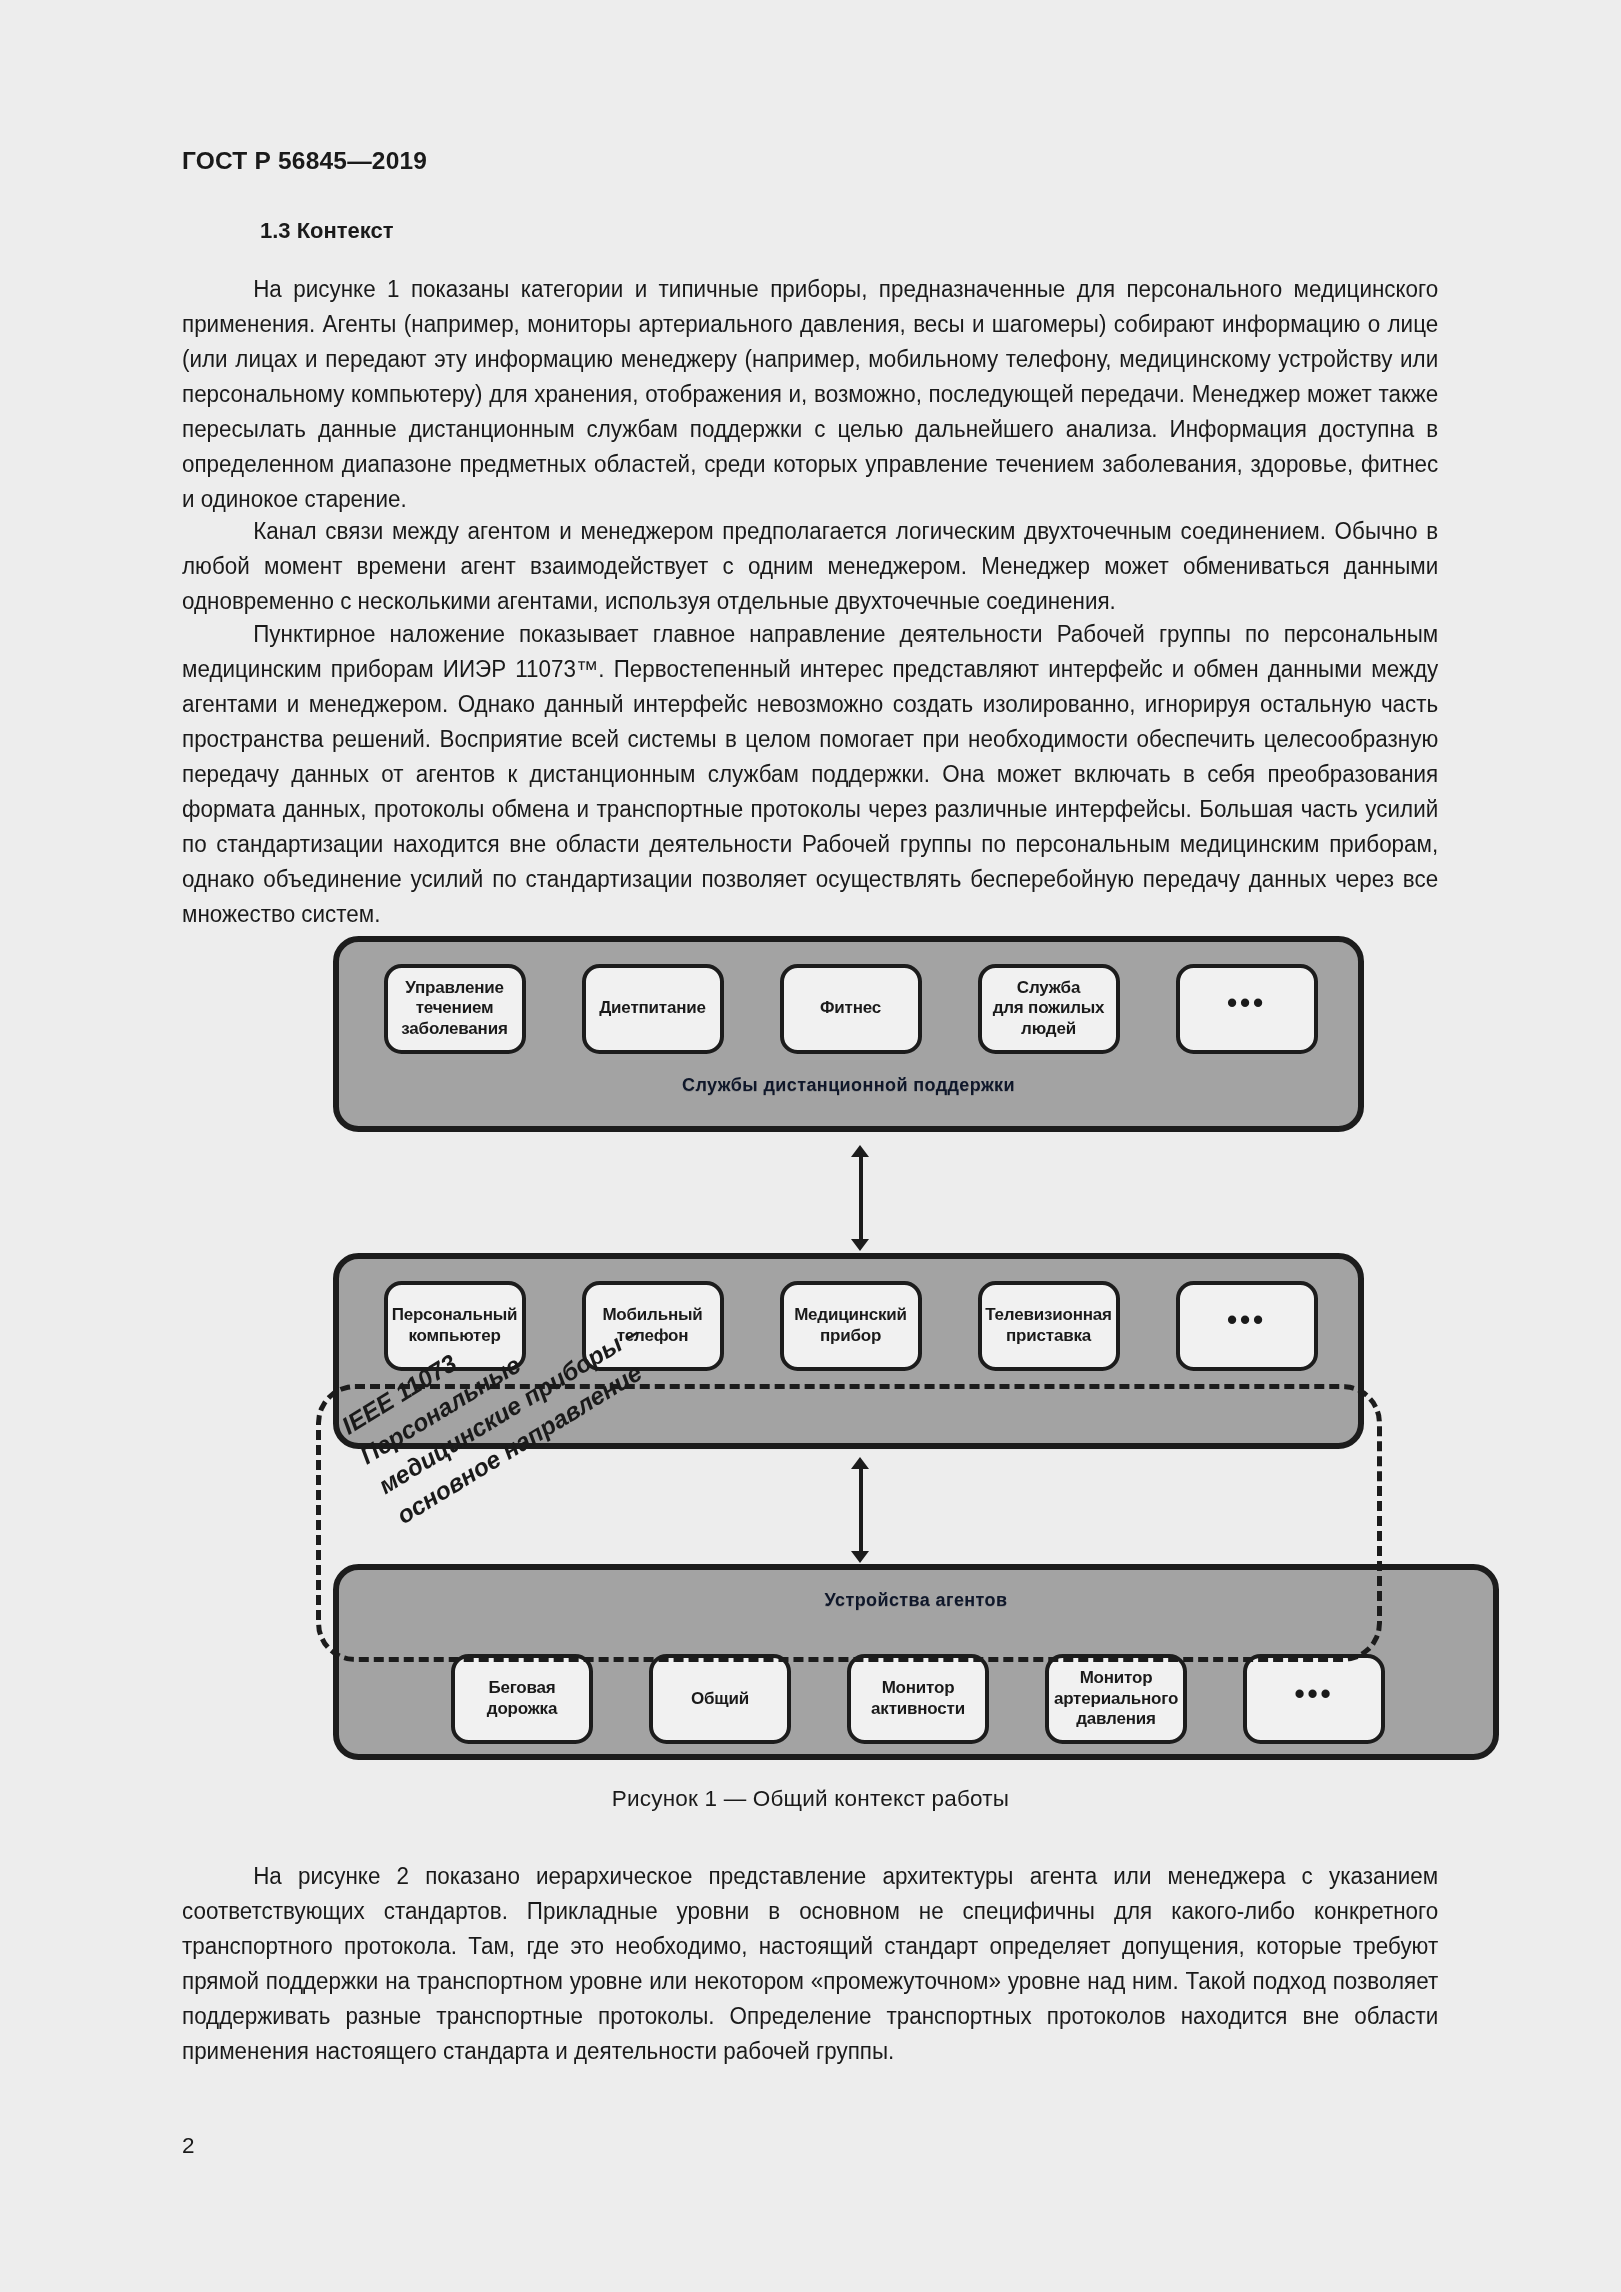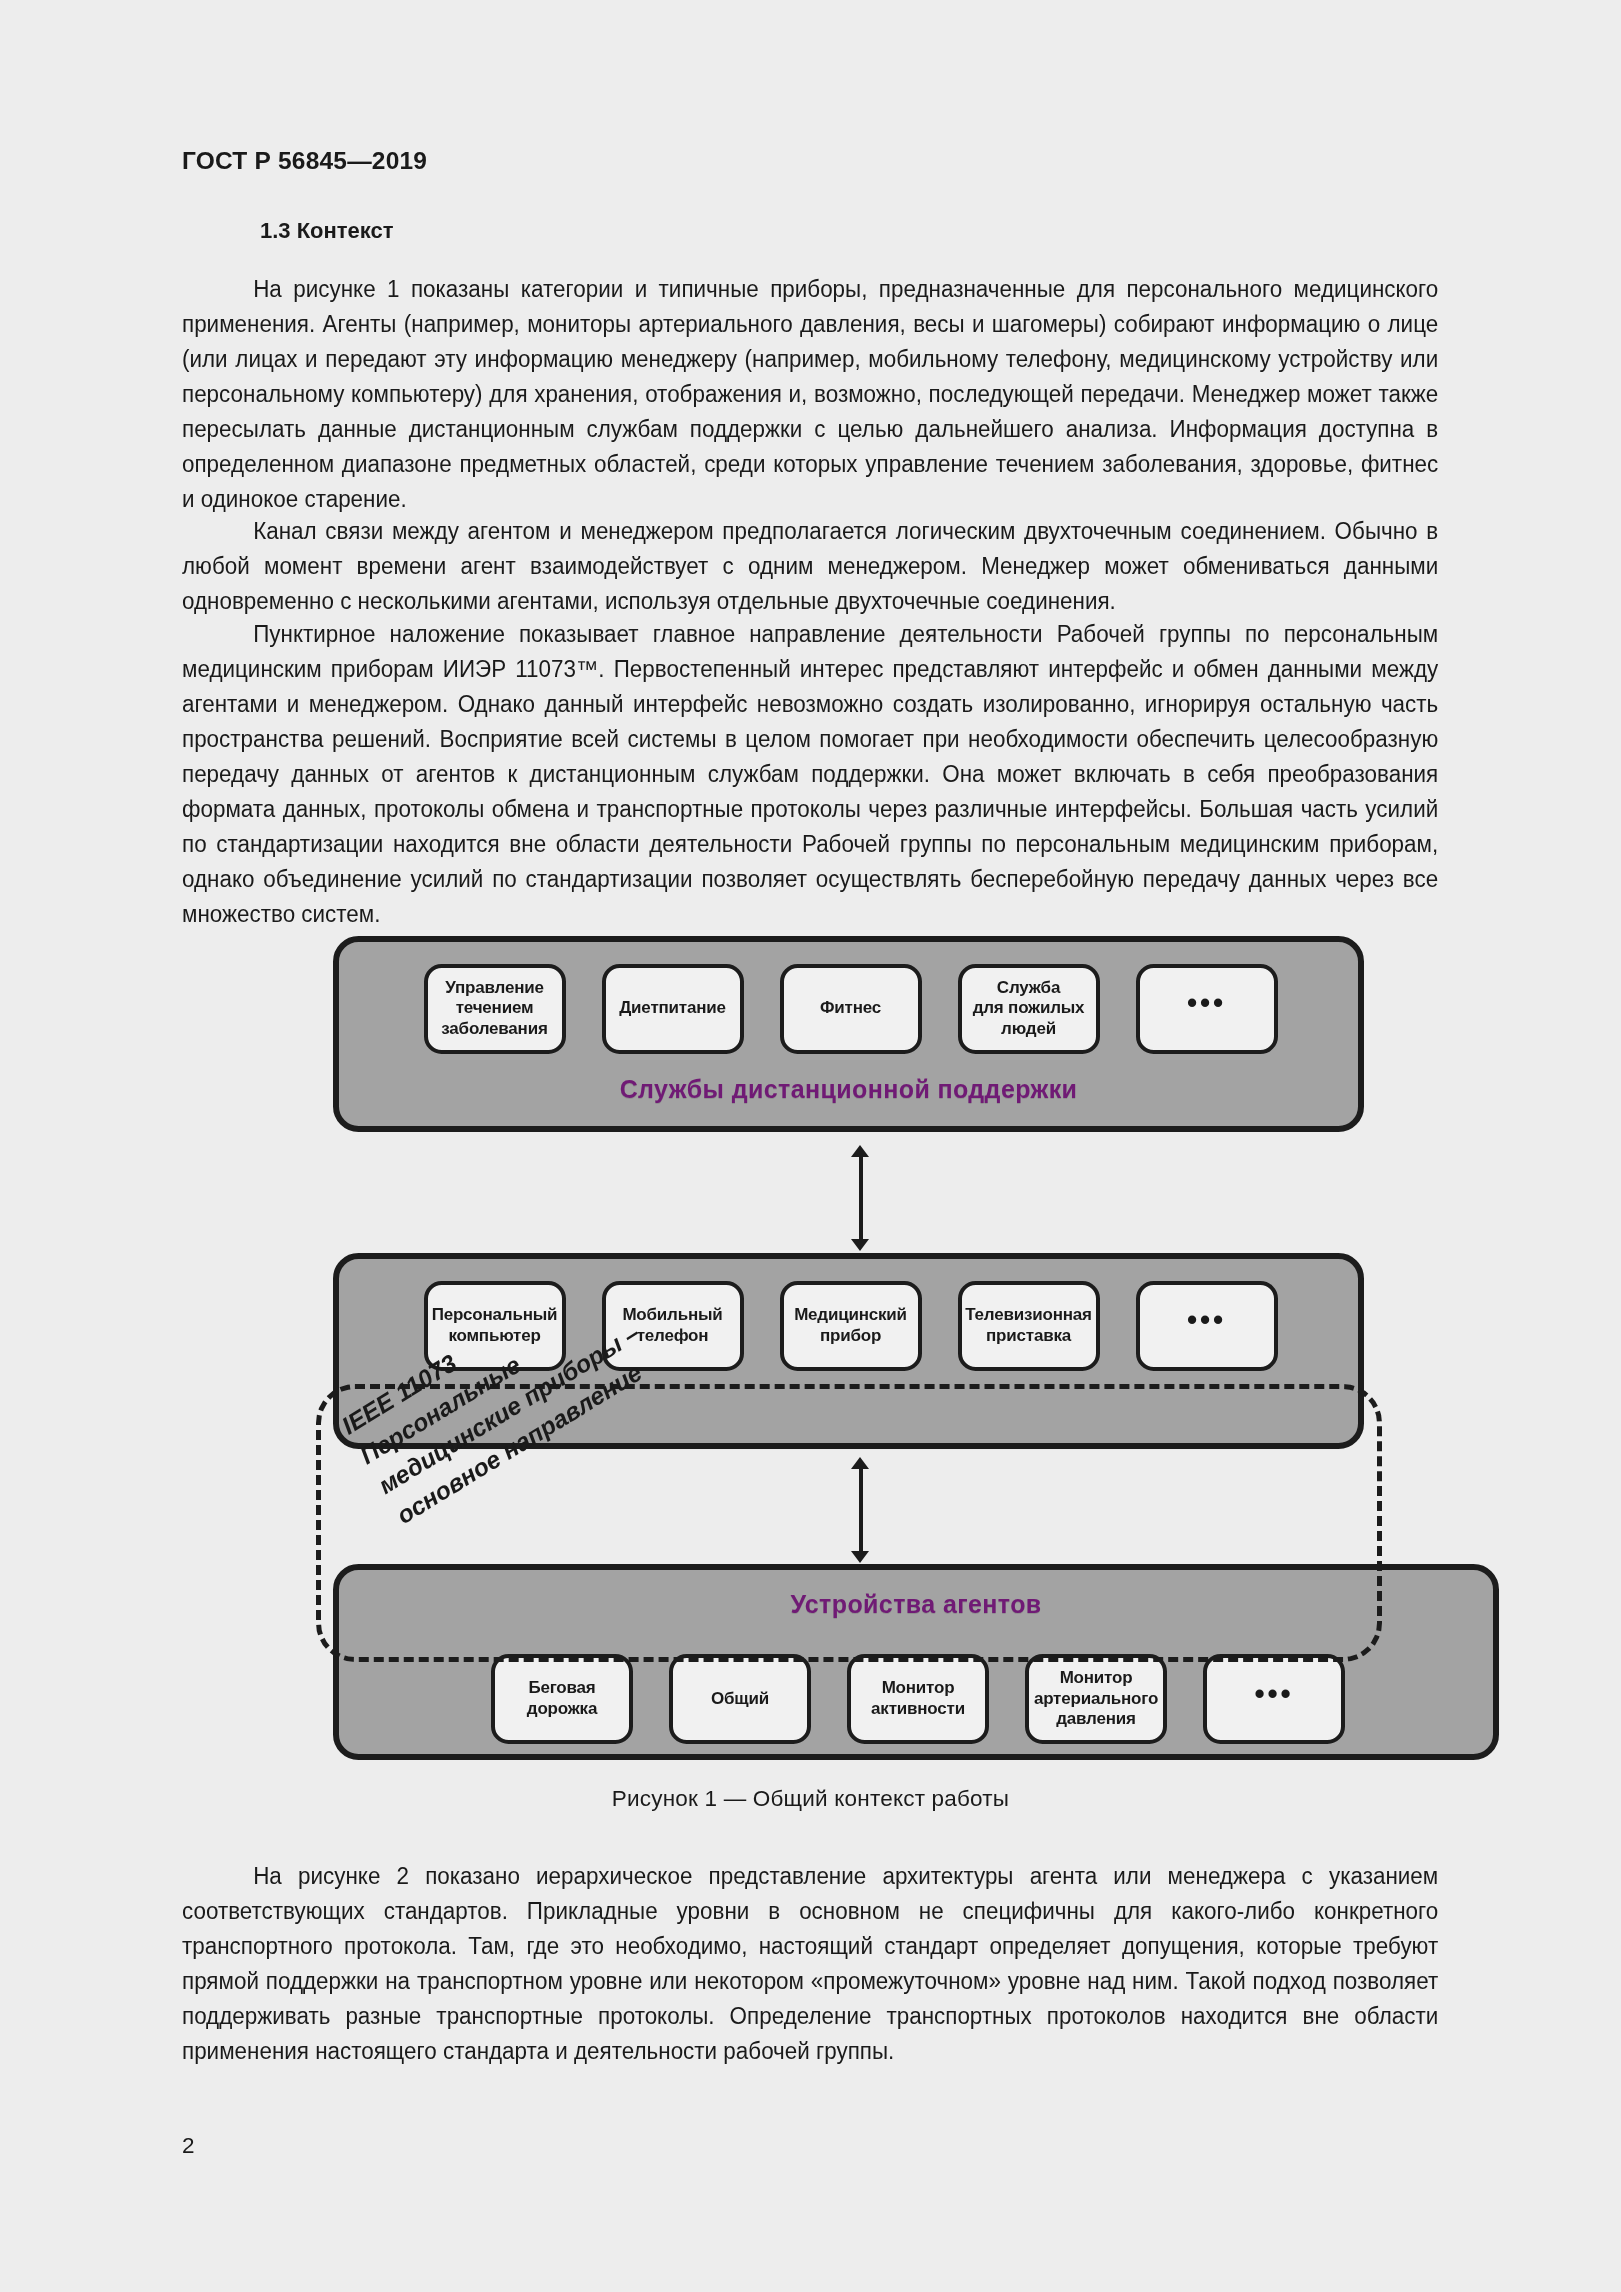--- a/index.html
+++ b/index.html
@@ -44,41 +44,41 @@
 
   .panel{
     position:absolute;
     background:#a3a3a3;
     border:6.9px solid #1c1c1c;
     border-radius:25.5px;
     box-sizing:border-box;
   }
   .boxrow{
     position:absolute; left:4px; right:0;
-    display:flex; justify-content:center; gap:36px;
+    display:flex; justify-content:center; gap:56px;
   }
   .nodebox{
     width:142px; height:90px;
     background:#f1f1f1;
     border:4.9px solid #1c1c1c;
     border-radius:17.6px;
     box-sizing:border-box;
     display:flex; align-items:center; justify-content:center;
     text-align:center;
     font-size:17px; font-weight:bold; line-height:20.6px;
     letter-spacing:-0.2px;
     padding:2px 3.9px;
   }
   .nodebox.dots{ font-size:29px; letter-spacing:2.9px; padding-bottom:11.8px; }
 
   .bandlabel{
     position:absolute; left:0; right:0;
     text-align:center;
-    color:#701a75;
-    font-size:25px; font-weight:bold;
+    color:#0f172a;
+    font-size:18px; font-weight:bold;
     letter-spacing:0.4px;
     text-shadow:0 1px 0 rgba(0,0,0,.12);
   }
 
   
   .arrow{ position:absolute; width:25.5px; }
   .arrow .shaft{
     position:absolute; left:10.8px; top:8.8px; bottom:8.8px; width:3.9px; background:#1c1c1c;
   }
   .arrow .head{

